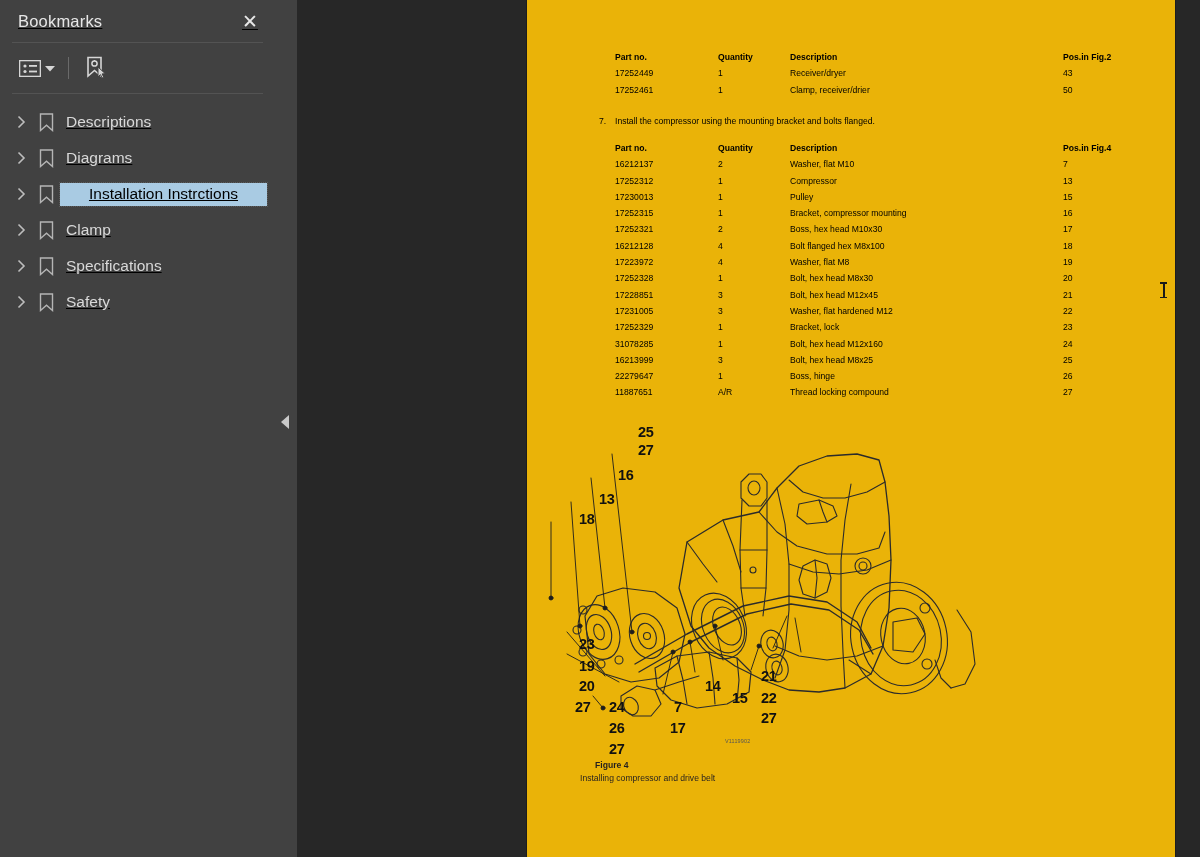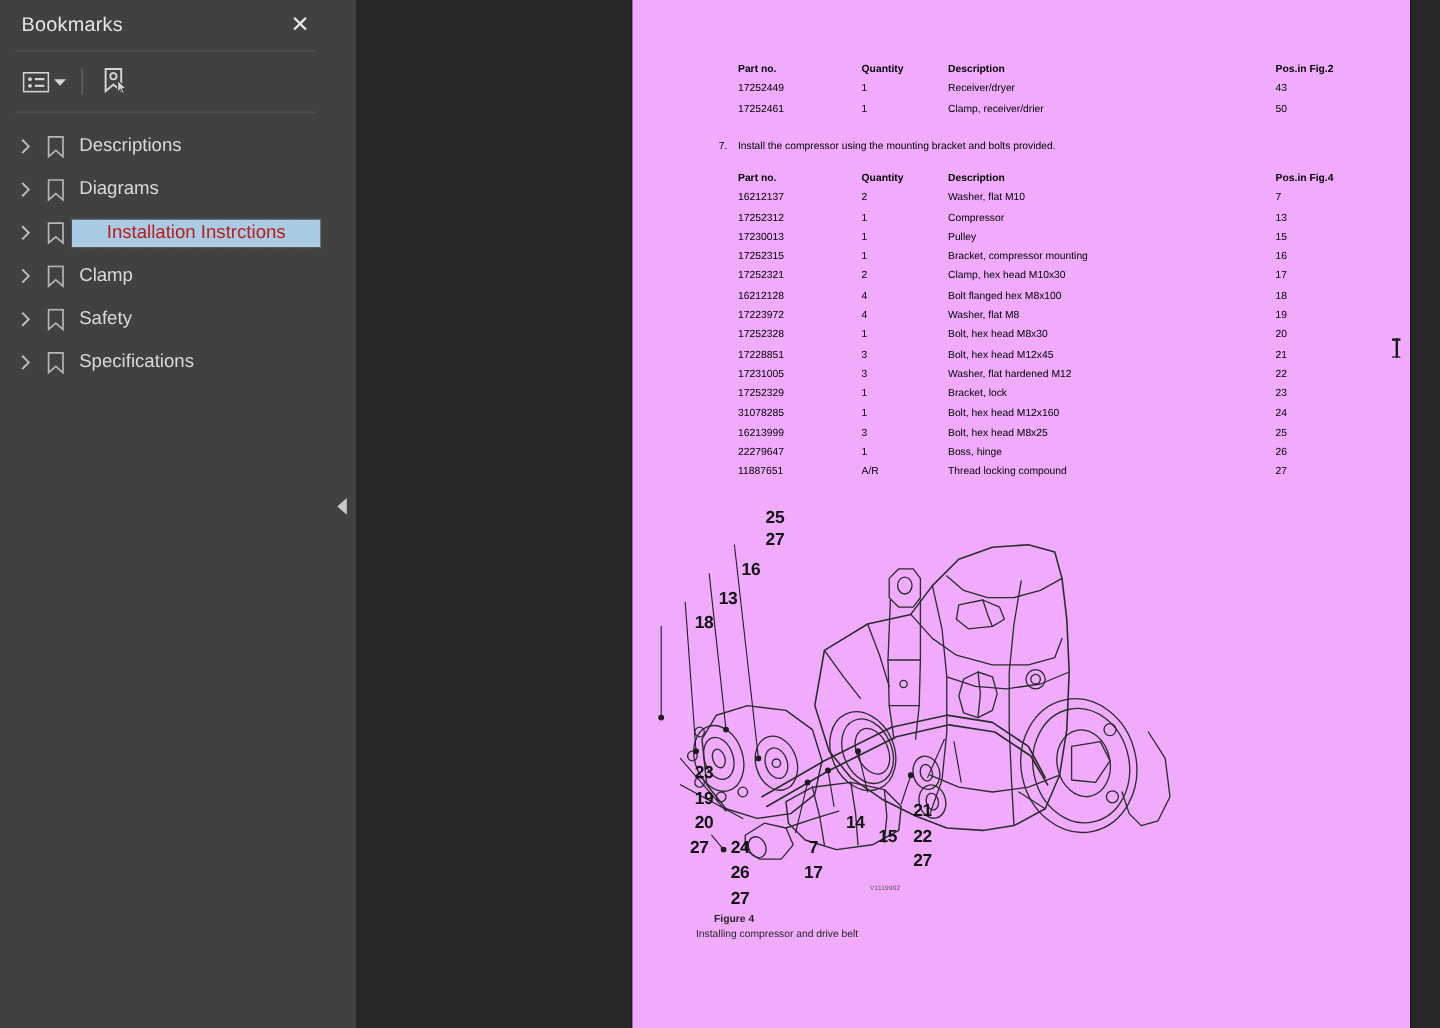--- a/index.html
+++ b/index.html
@@ -2,21 +2,21 @@
 <html><head>
 <meta charset="utf-8">
 <style>
   * { box-sizing: border-box; margin: 0; padding: 0; }
   html, body {
     width: 1200px; height: 857px;
     overflow: hidden;
     font-family: "Liberation Sans", sans-serif;
     background: #272727;
   }
-  #app { position: relative; width: 1200px; height: 857px; display: flex; }
+  #app { position: relative; width: 1200px; height: 857px; display: flex; text-decoration: underline; }
 
   
   #sidebar {
     width: 275px; height: 857px;
     background: #414141;
     position: relative;
     flex: 0 0 275px;
   }
   .bm-header {
     height: 42px;
@@ -67,21 +67,21 @@
   }
   .bm-ico { width: 28px; display: flex; align-items: center; justify-content: center; flex: 0 0 28px; }
   .bm-label {
     color: #d9d9d9;
     font-size: 15.5px;
     padding: 2px 6px 3px 6px;
     white-space: nowrap;
   }
   .bm-item.selected .bm-label {
     background: #a9cbe3;
-    color: #b91c1c;
+    color: #000000;
     outline: 1px dotted #5b5b5b;
     flex: 1;
     margin-right: 8px;
   }
 
   
   #handle-strip {
     width: 22px; height: 857px;
     background: #414141;
     flex: 0 0 22px;
@@ -102,21 +102,21 @@
     flex: 1;
     height: 857px;
     background: #272727;
     position: relative;
     overflow: hidden;
   }
   #page {
     position: absolute;
     left: 230px; top: 0;
     width: 648px; height: 857px;
-    background: #f0abfc;
+    background: #eab308;
     box-shadow: 0 0 0 1px #1d1d1d;
   }
 
   
   .tbl { position: absolute; left: 88px; width: 530px; font-size: 8.6px; }
   .trow { position: relative; height: 16.3px; }
   .c-part { position: absolute; left: 0;   white-space: nowrap; }
   .c-qty  { position: absolute; left: 103px; white-space: nowrap; }
   .c-desc { position: absolute; left: 175px; white-space: nowrap; }
   .c-pos  { position: absolute; left: 448px; white-space: nowrap; }
@@ -289,35 +289,35 @@
         <span class="bm-chev">
           <svg class="icon-svg" width="9" height="14" viewBox="0 0 9 14">
               <polyline points="1.5,1.5 7,7 1.5,12.5" fill="none" stroke="#bdbdbd" stroke-width="1.6"></polyline>
             </svg>
         </span>
         <span class="bm-ico">
           <svg class="icon-svg" width="15" height="19" viewBox="0 0 15 19">
               <path d="M1.5 1 H13.5 V17.5 L7.5 12.3 L1.5 17.5 Z" fill="none" stroke="#b5b5b5" stroke-width="1.4"></path>
             </svg>
         </span>
-        <span class="bm-label">Safety</span>
+        <span class="bm-label">Specifications</span>
       </div>
 
       <div class="bm-item">
         <span class="bm-chev">
           <svg class="icon-svg" width="9" height="14" viewBox="0 0 9 14">
               <polyline points="1.5,1.5 7,7 1.5,12.5" fill="none" stroke="#bdbdbd" stroke-width="1.6"></polyline>
             </svg>
         </span>
         <span class="bm-ico">
           <svg class="icon-svg" width="15" height="19" viewBox="0 0 15 19">
               <path d="M1.5 1 H13.5 V17.5 L7.5 12.3 L1.5 17.5 Z" fill="none" stroke="#b5b5b5" stroke-width="1.4"></path>
             </svg>
         </span>
-        <span class="bm-label">Specifications</span>
+        <span class="bm-label">Safety</span>
       </div>
 
     </div>
   </div>
 
   <div id="handle-strip">
     <div id="collapse-arrow"></div>
   </div>
 
   <div id="viewer">
@@ -340,21 +340,21 @@
         <div class="trow">
           <span class="c-part">17252461</span>
           <span class="c-qty">1</span>
           <span class="c-desc">Clamp, receiver/drier</span>
           <span class="c-pos">50</span>
         </div>
       </div>
 
       <div class="step" style="left:72px; top:116px;">
         <span class="num">7.</span>
-        <span class="txt">Install the compressor using the mounting bracket and bolts provided.</span>
+        <span class="txt">Install the compressor using the mounting bracket and bolts flanged.</span>
       </div>
 
       <div class="tbl" style="top:143px;">
         <div class="trow thead">
           <span class="c-part">Part no.</span>
           <span class="c-qty">Quantity</span>
           <span class="c-desc">Description</span>
           <span class="c-pos">Pos.in Fig.4</span>
         </div>
         <div id="t2-rows">
@@ -378,21 +378,21 @@
             </div>
             <div class="trow">
               <span class="c-part">17252315</span>
               <span class="c-qty">1</span>
               <span class="c-desc">Bracket, compressor mounting</span>
               <span class="c-pos">16</span>
             </div>
             <div class="trow">
               <span class="c-part">17252321</span>
               <span class="c-qty">2</span>
-              <span class="c-desc">Clamp, hex head M10x30</span>
+              <span class="c-desc">Boss, hex head M10x30</span>
               <span class="c-pos">17</span>
             </div>
             <div class="trow">
               <span class="c-part">16212128</span>
               <span class="c-qty">4</span>
               <span class="c-desc">Bolt flanged hex M8x100</span>
               <span class="c-pos">18</span>
             </div>
             <div class="trow">
               <span class="c-part">17223972</span>

